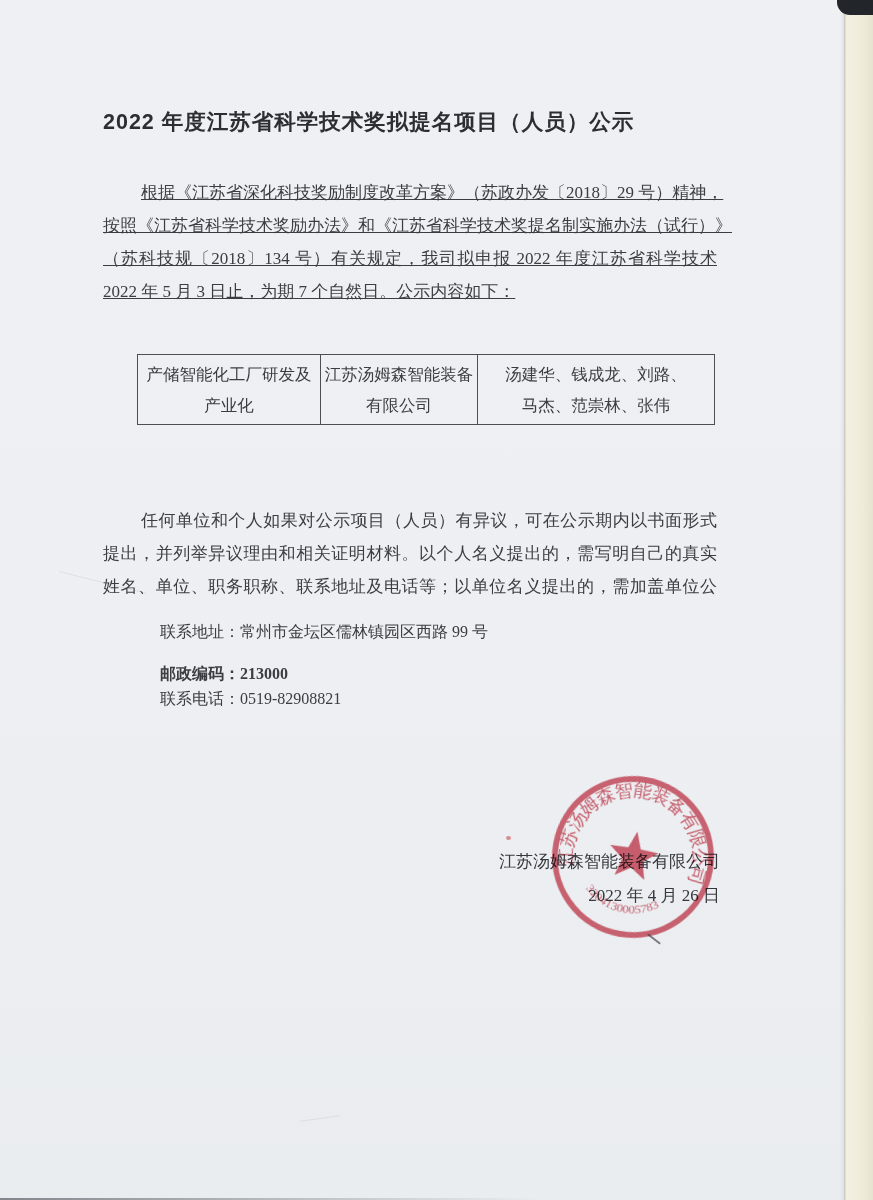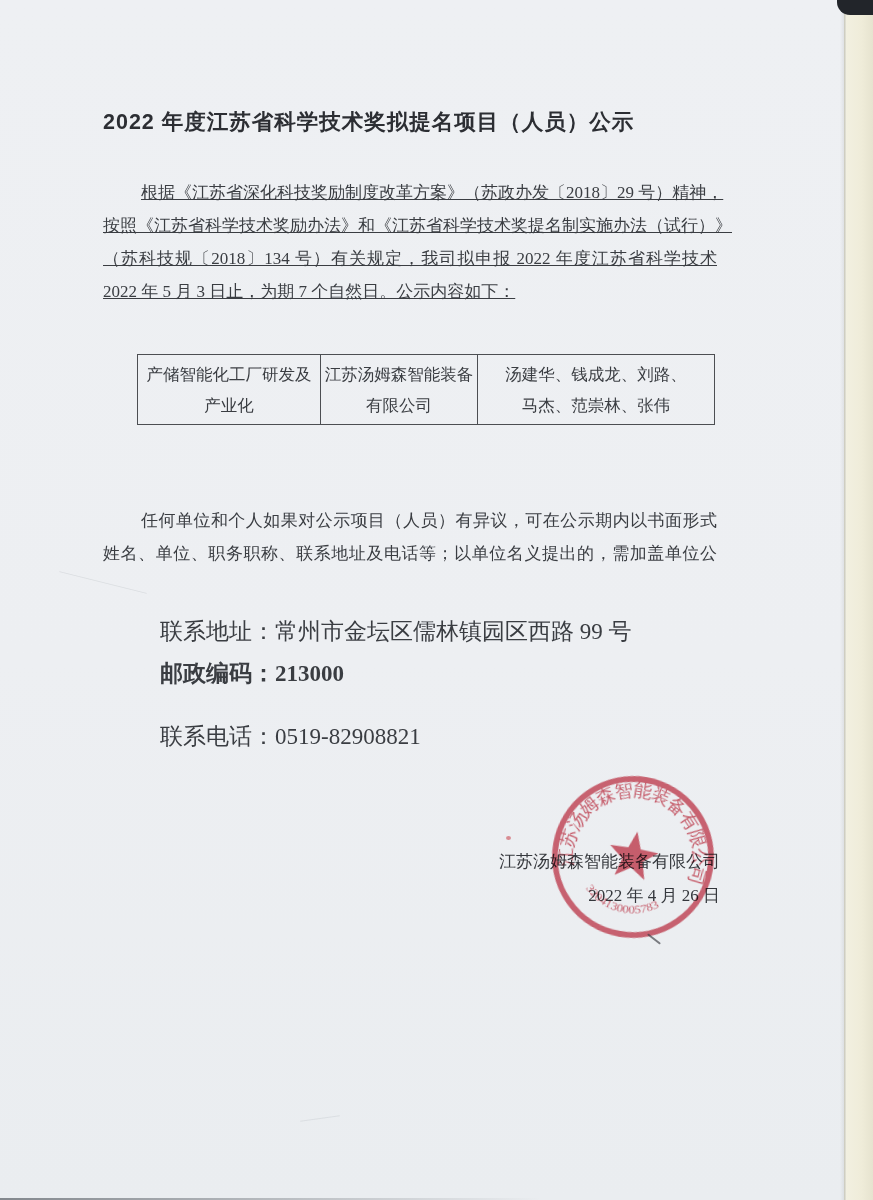--- a/index.html
+++ b/index.html
@@ -46,24 +46,24 @@
   .para{left:103px;width:614px;}
   .p1{top:176px;text-decoration:underline;}
   .p2{top:504px;}
   .line{
     height:33px;line-height:33px;font-size:17px;
     text-align:justify;text-align-last:justify;
     white-space:nowrap;
   }
   .line.last{text-align-last:left;}
   .line.indent{text-indent:38px;}
-  .contact{left:160px;font-size:23px;line-height:20px;white-space:nowrap;}
+  .contact{left:160px;font-size:16px;line-height:20px;white-space:nowrap;}
   .c1{top:622px;}
   .c2{top:664px;font-weight:bold;}
-  .c3{top:727px;}
+  .c3{top:689px;}
   
   table.pub{
     position:absolute;left:137px;top:354px;width:577px;
     border-collapse:collapse;table-layout:fixed;
   }
   table.pub td{
     border:1.6px solid #4c4e52;text-align:center;vertical-align:middle;
     font-size:16.5px;color:#3a3d42;padding:0;
   }
   table.pub tr.hdr td{height:34px;}
@@ -127,20 +127,21 @@
     <td>
       <div class="cell-line">汤建华、钱成龙、刘路、</div>
       <div class="cell-line">马杰、范崇林、张伟</div>
     </td>
   </tr>
 </tbody>
   </table>
 
 <div class="abs para p2">
   <div class="line indent">任何单位和个人如果对公示项目（人员）有异议，可在公示期内以书面形式</div>
+  <div class="line">提出，并列举异议理由和相关证明材料。以个人名义提出的，需写明自己的真实</div>
   <div class="line">姓名、单位、职务职称、联系地址及电话等；以单位名义提出的，需加盖单位公</div>
 </div>
 
 <div class="abs contact c1">联系地址：常州市金坛区儒林镇园区西路 99 号</div>
 <div class="abs contact c2">邮政编码：213000</div>
 <div class="abs contact c3">联系电话：0519-82908821</div>
 
 <div class="abs sig sig-company">江苏汤姆森智能装备有限公司</div>
 <div class="abs sig sig-date">2022 年 4 月 26 日</div>
 

